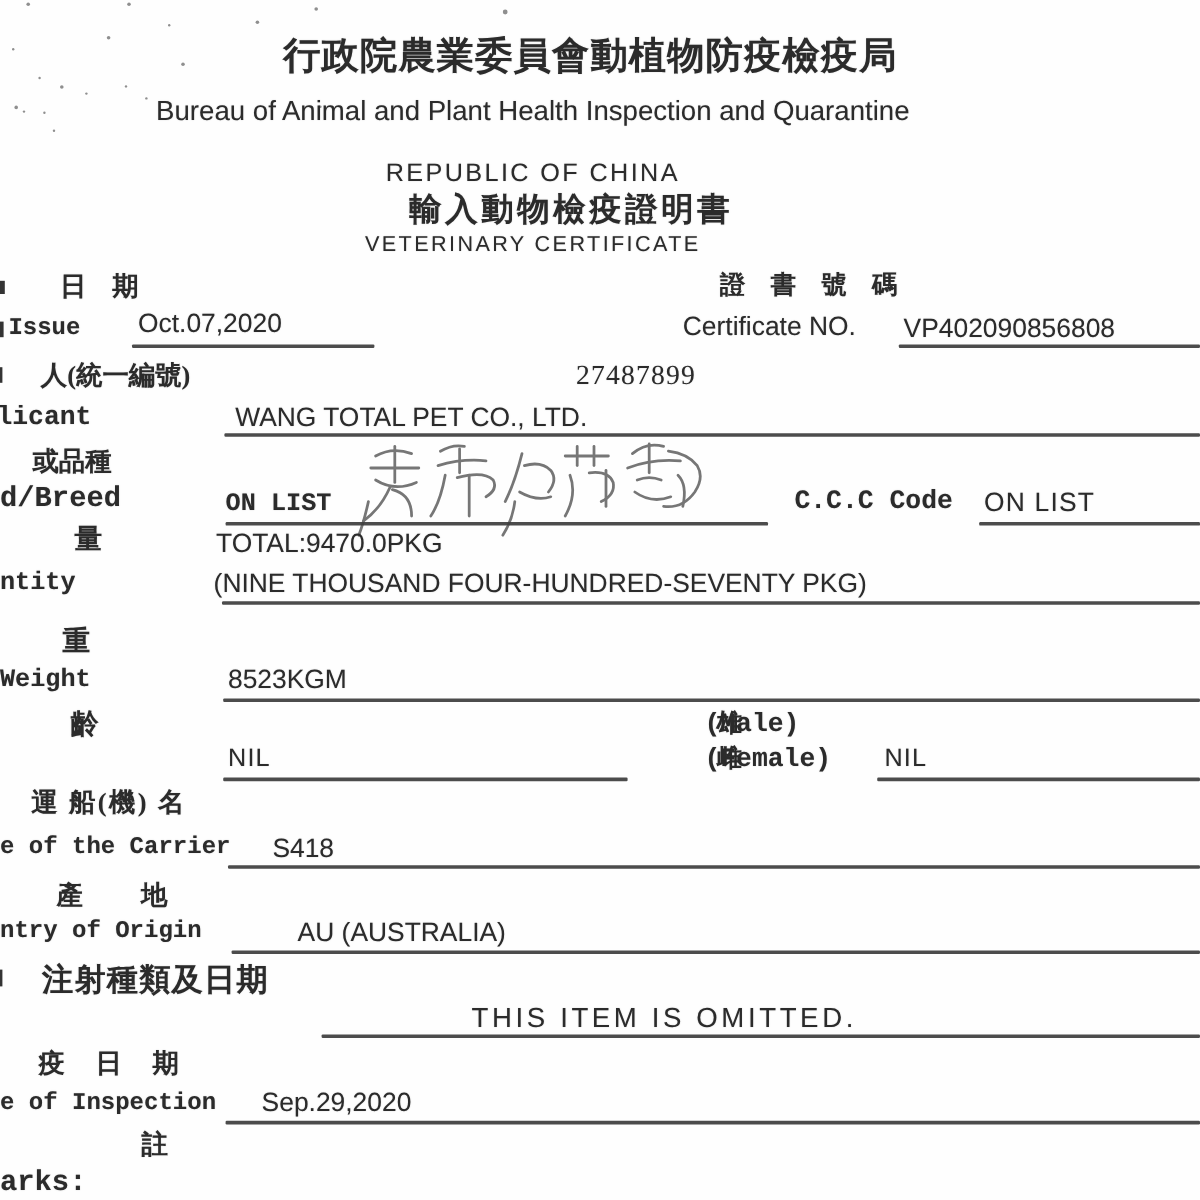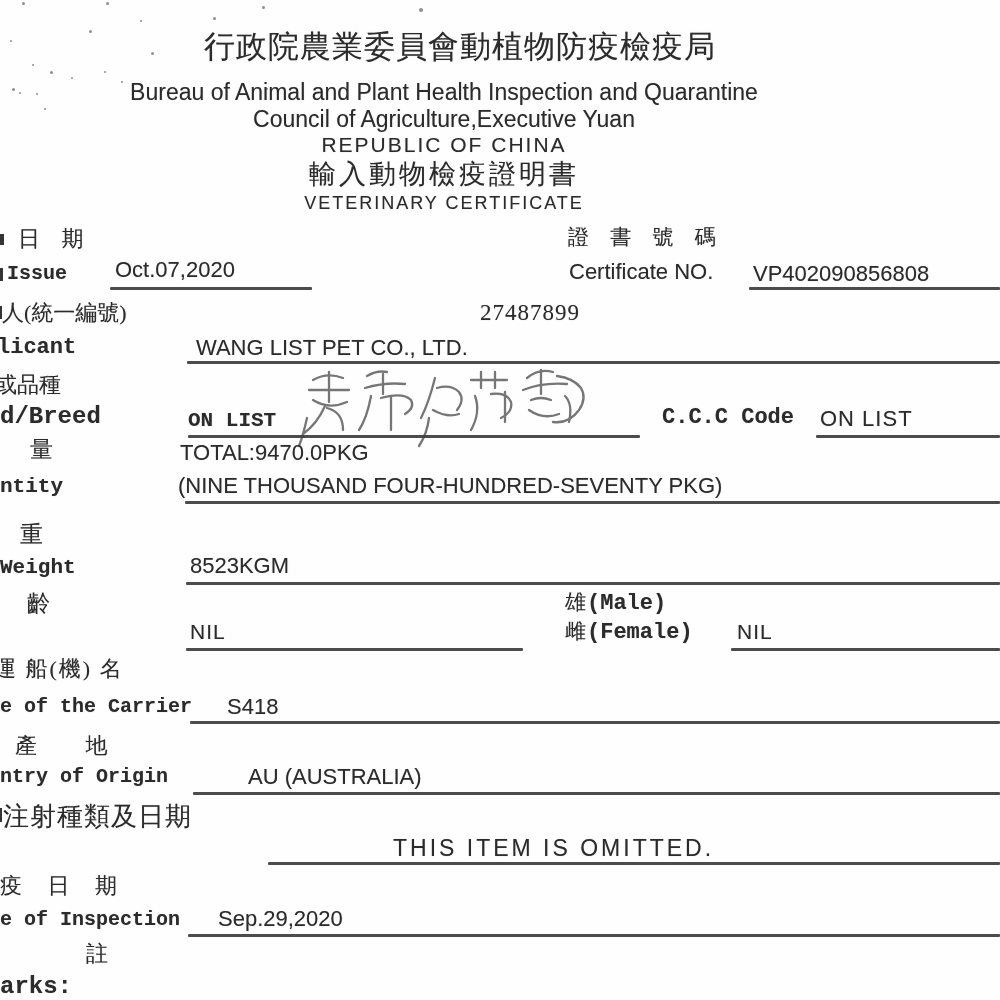--- a/index.html
+++ b/index.html
@@ -2,21 +2,21 @@
 <html><head>
 <meta charset="utf-8">
 <style>
   html,body{margin:0;padding:0;background:#e8e8e8;}
   .doc{
     position:relative;width:1000px;height:1000px;background:#fefefe;
     overflow:hidden;font-family:"Liberation Sans","DejaVu Sans",sans-serif;
     color:#2b2b2b;text-shadow:0 0 1px rgba(70,70,70,.35);
   }
   .abs{position:absolute;white-space:pre;line-height:1.1;}
-  .zh{font-family:"Liberation Serif","DejaVu Serif",serif;font-weight:400;}
+  .zh{font-family:"Liberation Serif","DejaVu Serif",serif;font-weight:700;padding-left:32px;}
   .zhl{font-family:"Liberation Serif","DejaVu Serif",serif;font-weight:400;}
   .mono{font-family:"Liberation Mono","DejaVu Sans Mono",monospace;font-weight:700;}
   .sans{font-family:"Liberation Sans","DejaVu Sans",sans-serif;}
   .ctr{left:0;width:888px;text-align:center;}
   .line{position:absolute;height:3px;background:#3d3d3d;opacity:.92;border-radius:1px;}
   .sliver{position:absolute;background:#343434;}
   .speck{position:absolute;background:#8f8f8f;border-radius:50%;}
 </style>
 </head>
 <body>
@@ -38,42 +38,41 @@
   <div class="speck" style="left:71px;top:77px;width:2px;height:2px;"></div>
   <div class="speck" style="left:104px;top:71px;width:2px;height:2px;"></div>
   <div class="speck" style="left:121px;top:81px;width:2px;height:2px;"></div>
   <div class="speck" style="left:266px;top:88px;width:2px;height:2px;"></div>
   <div class="speck" style="left:10px;top:40px;width:2px;height:2px;"></div>
   <div class="speck" style="left:140px;top:20px;width:2px;height:2px;"></div>
   <div class="speck" style="left:44px;top:108px;width:2px;height:2px;"></div>
 
   <div class="abs zh ctr" style="top:30px;width:920px;font-size:31px;letter-spacing:1px;">行政院農業委員會動植物防疫檢疫局</div>
   <div class="abs sans ctr" style="top:80px;font-size:23px;">Bureau of Animal and Plant Health Inspection and Quarantine</div>
-  <div class="abs sans ctr" style="top:107px;font-size:23px;">Council of Agriculture,Executive Yuan</div>
   <div class="abs sans ctr" style="top:133px;font-size:21px;letter-spacing:2px;">REPUBLIC OF CHINA</div>
   <div class="abs zh ctr" style="top:160px;font-size:27px;letter-spacing:3px;">輸入動物檢疫證明書</div>
   <div class="abs sans ctr" style="top:194px;font-size:18px;letter-spacing:2px;">VETERINARY CERTIFICATE</div>
 
   <div class="sliver" style="left:0;top:234px;width:4px;height:11px;"></div>
   <div class="abs zh" style="left:18px;top:227px;font-size:22px;letter-spacing:8px;">日 期</div>
   <div class="sliver" style="left:0;top:268px;width:3px;height:13px;"></div>
   <div class="abs mono" style="left:7px;top:263px;font-size:20px;">Issue</div>
   <div class="abs sans" style="left:115px;top:258px;font-size:22px;">Oct.07,2020</div>
   <div class="line" style="left:110px;top:287px;width:202px;"></div>
 
   <div class="abs zh" style="left:568px;top:226px;font-size:21px;letter-spacing:8px;">證 書 號 碼</div>
   <div class="abs sans" style="left:569px;top:260px;font-size:22px;">Certificate NO.</div>
   <div class="abs sans" style="left:753px;top:262px;font-size:22px;">VP402090856808</div>
   <div class="line" style="left:749px;top:287px;width:251px;"></div>
 
   <div class="sliver" style="left:0;top:306px;width:2px;height:13px;"></div>
   <div class="abs zh" style="left:2px;top:301px;font-size:22px;">人(統一編號)</div>
   <div class="abs zhl" style="left:480px;top:300px;font-size:23px;letter-spacing:1px;">27487899</div>
   <div class="abs mono" style="left:-3px;top:336px;font-size:22px;">licant</div>
-  <div class="abs sans" style="left:196px;top:336px;font-size:22px;">WANG LIST PET CO., LTD.</div>
+  <div class="abs sans" style="left:196px;top:336px;font-size:22px;">WANG TOTAL PET CO., LTD.</div>
   <div class="line" style="left:187px;top:361px;width:813px;"></div>
 
   <div class="abs zh" style="left:-5px;top:373px;font-size:22px;">或品種</div>
   <div class="abs mono" style="left:0;top:404px;font-size:24px;">d/Breed</div>
   <div class="abs mono" style="left:188px;top:409px;font-size:21px;">ON LIST</div>
 
   <svg style="position:absolute;left:295px;top:366px;" width="300" height="88" viewBox="0 0 300 88">
     <title>手寫中文註記（難以辨識）</title>
     <g fill="none" stroke="#5f5f5f" stroke-width="2.3" stroke-linecap="round" opacity="0.85">
       <path d="M18,14 q14,-8 30,-2"></path>

